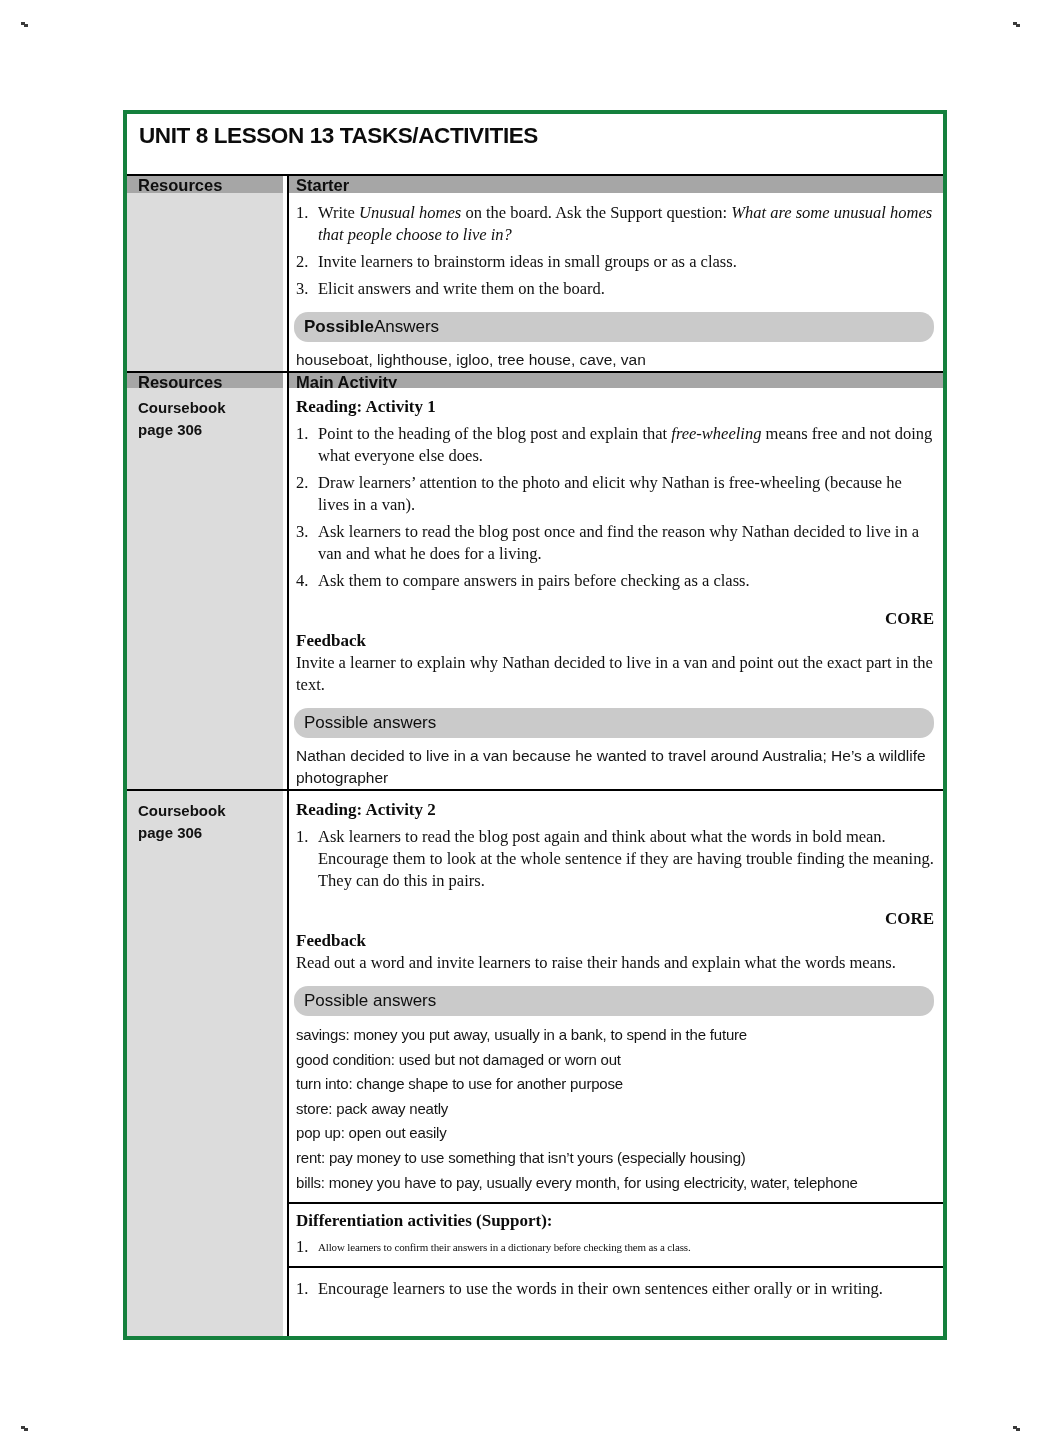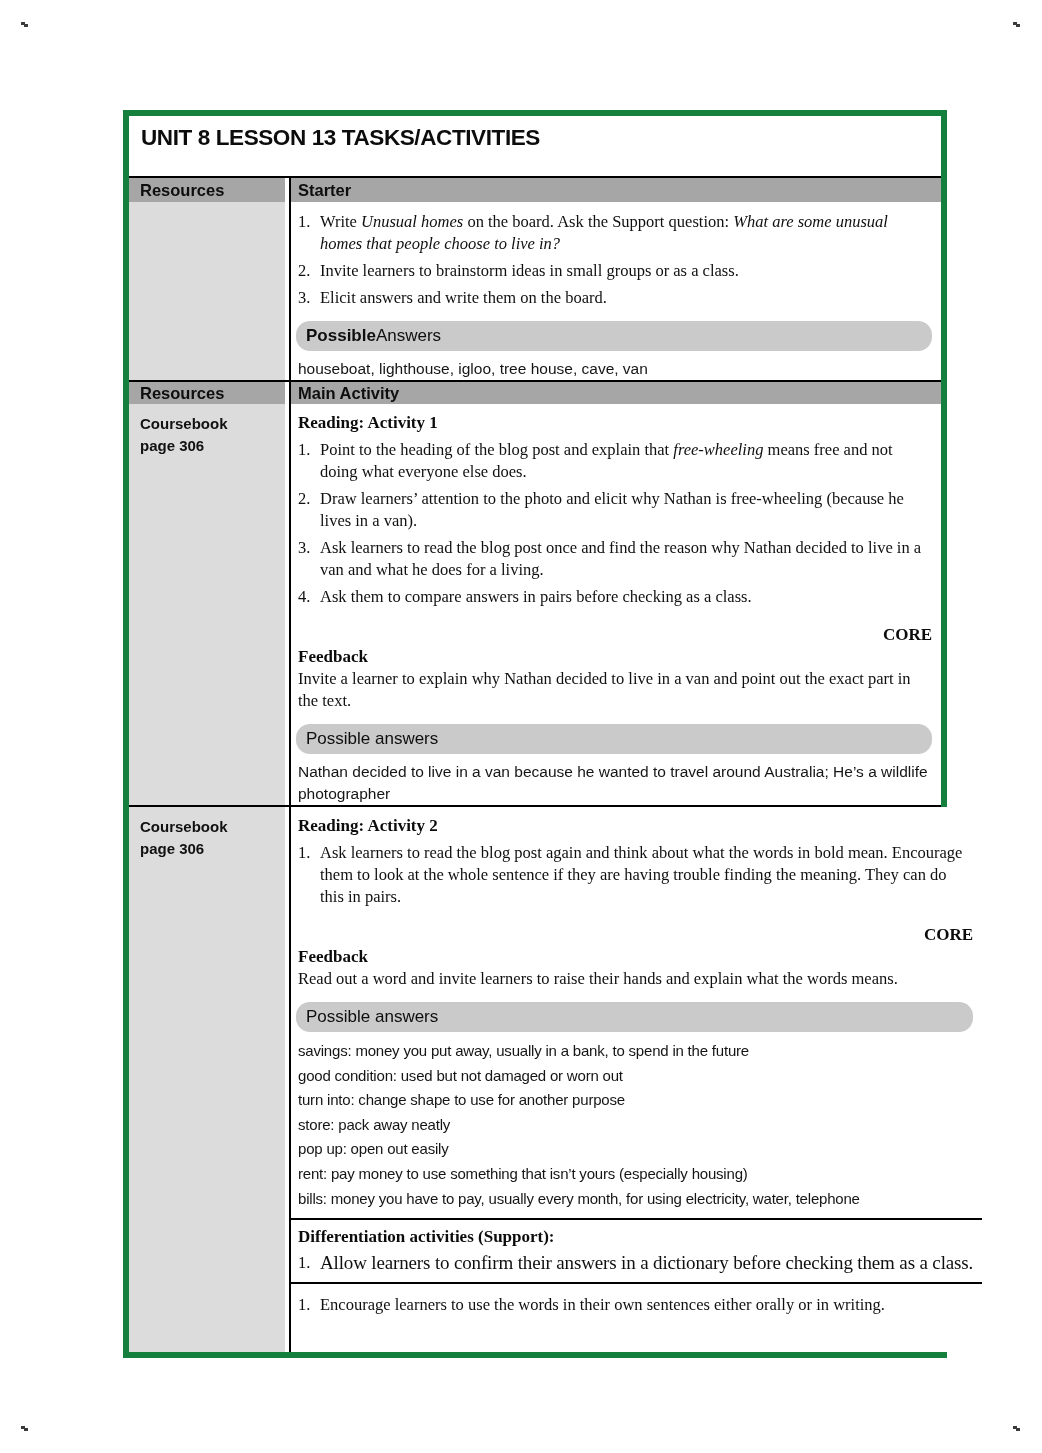--- a/index.html
+++ b/index.html
@@ -11,39 +11,39 @@
     background: #fff;
     overflow: hidden;
     color: #141414;
   }
   
   .crop { position:absolute; width:4px; height:3px; background:#3a3a3a; }
   .crop::after { content:""; position:absolute; left:3px; top:2px; width:4px; height:3px; background:#3a3a3a; }
 
   .lesson-table {
     position:absolute; left:123px; top:110px; width:824px;
-    border: 6px solid #15803d;
+    border: 4px solid #15803d;
     background:#fff;
   }
   .row { display:grid; grid-template-columns: 160px 1fr; }
   .row-full { display:block; }
 
   
   .title-row {
     height: 62px;
     border-bottom: 2px solid #000;
     padding: 9px 10px 0 12px;
   }
   .title-row h1 {
     font-size: 22.5px; font-weight: bold; letter-spacing: -0.4px;
     color:#0c0c0c;
   }
 
   
-  .header-row { height: 24px; }
+  .header-row { height: 17px; }
   .header-row .left-cell {
     background: var(--header-gray); margin-right: 4px;
     display:flex; align-items:center; padding-left: 11px;
     font-weight: bold; font-size: 16.5px; color:#0e0e0e;
   }
   .header-row .right-cell {
     border-left: 2px solid #000;
     background: var(--header-gray);
     display:flex; align-items:center; padding-left: 7px;
     font-weight: bold; font-size: 16.5px; color:#0e0e0e;
@@ -96,21 +96,21 @@
     font-size: 15.5px; line-height: 22px; color:#151515;
   }
   .vocab-list { margin-top: 7px; margin-bottom: 7px; }
   .vocab-line {
     font-size: 15px; letter-spacing: -0.2px; line-height: 24.6px;
     white-space: nowrap; color:#151515;
   }
 
   .diff-section { border-top: 2px solid #000; padding-top: 6px; padding-bottom: 6px; }
   .diff-section .step { margin-top: 4px; margin-bottom: 2px; }
-  .fit-line { font-size: 19px; letter-spacing: -0.15px; white-space: nowrap; }
+  .fit-line { font-size: 11px; letter-spacing: -0.15px; white-space: nowrap; }
 </style>
 </head>
 <body>
 
 <div class="page">
 
   <div class="crop" style="left:21px; top:22px;"></div>
   <div class="crop" style="left:1013px; top:22px;"></div>
   <div class="crop" style="left:21px; top:1426px;"></div>
   <div class="crop" style="left:1013px; top:1426px;"></div>

